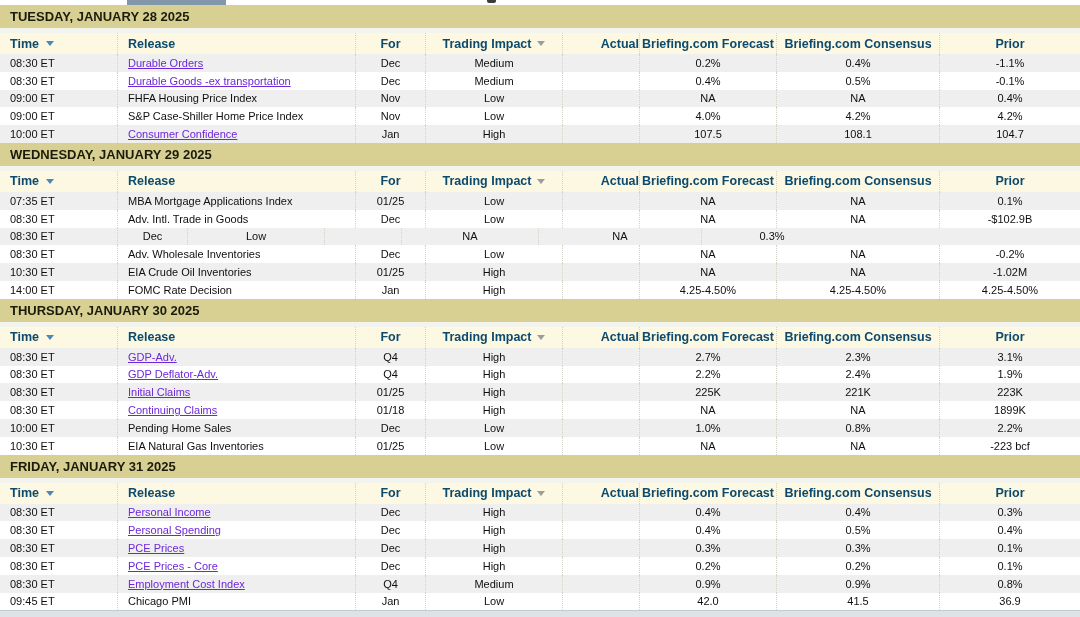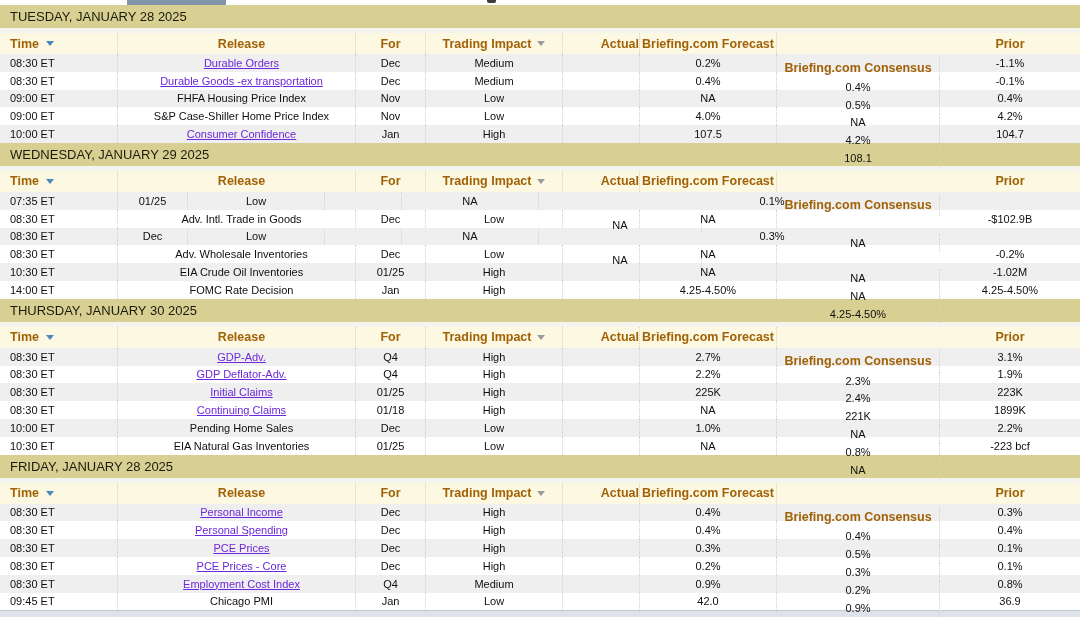--- a/index.html
+++ b/index.html
@@ -6,38 +6,38 @@
   html,body { width:1080px; height:617px; overflow:hidden; background:#fff;
               font-family:"Liberation Sans", sans-serif; }
   .page { width:1080px; height:617px; position:relative; background:#fff; }
 
   
   .top-strip { height:5px; background:#ffffff; position:relative; }
   .tab-fragment { position:absolute; left:127px; top:0; width:99px; height:5px; background:#8197a9; }
   .glyph-fragment { position:absolute; left:487px; top:0; width:9px; height:3px; background:#3c3c38; border-radius:0 0 2px 2px; }
 
   .day-bar { height:23px; background:#d8d093; display:flex; align-items:center;
-             padding-left:10px; font-weight:normal; font-size:13px; color:#1b1b0c; }
+             padding-left:10px; font-weight:bold; font-size:13px; color:#1b1b0c; }
   .gap { height:5px; background:#f4f4ee; }
 
   .hdr-row { display:flex; height:21px; background:#fcf8e2; font-weight:bold;
-             font-size:12.5px; color:#a16207; }
+             font-size:12.5px; color:#0c4a6e; }
   .row { display:flex; height:17.8px; font-size:11px; color:#0f0f0f; }
   .row.odd { background:#efefef; }
   .row.even { background:#ffffff; }
 
   .cell { height:100%; display:flex; align-items:center; justify-content:center;
           border-right:1px dotted #d2d2c9; overflow:hidden; white-space:nowrap; }
   .c-time      { width:118px; justify-content:flex-start; padding-left:10px; }
-  .c-release   { width:238px; justify-content:center; padding-left:10px; }
+  .c-release   { width:238px; justify-content:flex-start; padding-left:10px; }
   .c-for       { width:70px;  }
   .c-impact    { width:137px; }
   .c-actual    { width:77px;justify-content:flex-end;  }
   .c-forecast  { width:137px; }
-  .c-consensus { width:163px;margin-top:24px; }
+  .c-consensus { width:163px; }
   .c-prior     { width:140px; border-right:none; }
 
   .caret { width:0; height:0; border-left:4px solid transparent;
            border-right:4px solid transparent; border-top:5px solid #4b87b8;
            margin-left:7px; display:inline-block; }
   .caret.gray { border-top-color:#9c9c9c; margin-left:6px; }
 
   a.release-link { color:#6d28d9; text-decoration:underline; cursor:pointer; }
 
   .bottom-strip { height:7px; background:#dde3e8; border-top:1px solid #c3cbd2; }
@@ -165,20 +165,21 @@
           </div>
           <div class="cell c-consensus">
             <span>Briefing.com Consensus</span>
           </div>
           <div class="cell c-prior">
             <span>Prior</span>
           </div>
         </div>
         <div class="row odd">
           <div class="cell c-time">07:35 ET</div>
+          <div class="cell c-release">MBA Mortgage Applications Index</div>
           <div class="cell c-for">01/25</div>
           <div class="cell c-impact">Low</div>
           <div class="cell c-actual"></div>
           <div class="cell c-forecast">NA</div>
           <div class="cell c-consensus">NA</div>
           <div class="cell c-prior">0.1%</div>
         </div>
         <div class="row even">
           <div class="cell c-time">08:30 ET</div>
           <div class="cell c-release">Adv. Intl. Trade in Goods</div>
@@ -323,21 +324,21 @@
           <div class="cell c-release">EIA Natural Gas Inventories</div>
           <div class="cell c-for">01/25</div>
           <div class="cell c-impact">Low</div>
           <div class="cell c-actual"></div>
           <div class="cell c-forecast">NA</div>
           <div class="cell c-consensus">NA</div>
           <div class="cell c-prior">-223 bcf</div>
         </div>
       </div>
       <div>
-        <div class="day-bar">FRIDAY, JANUARY 28 2025</div>
+        <div class="day-bar">FRIDAY, JANUARY 31 2025</div>
         <div class="gap"></div>
         <div class="hdr-row">
           <div class="cell c-time">
             <span>Time</span>
             <span class="caret"></span>
           </div>
           <div class="cell c-release">
             <span>Release</span>
           </div>
           <div class="cell c-for">

